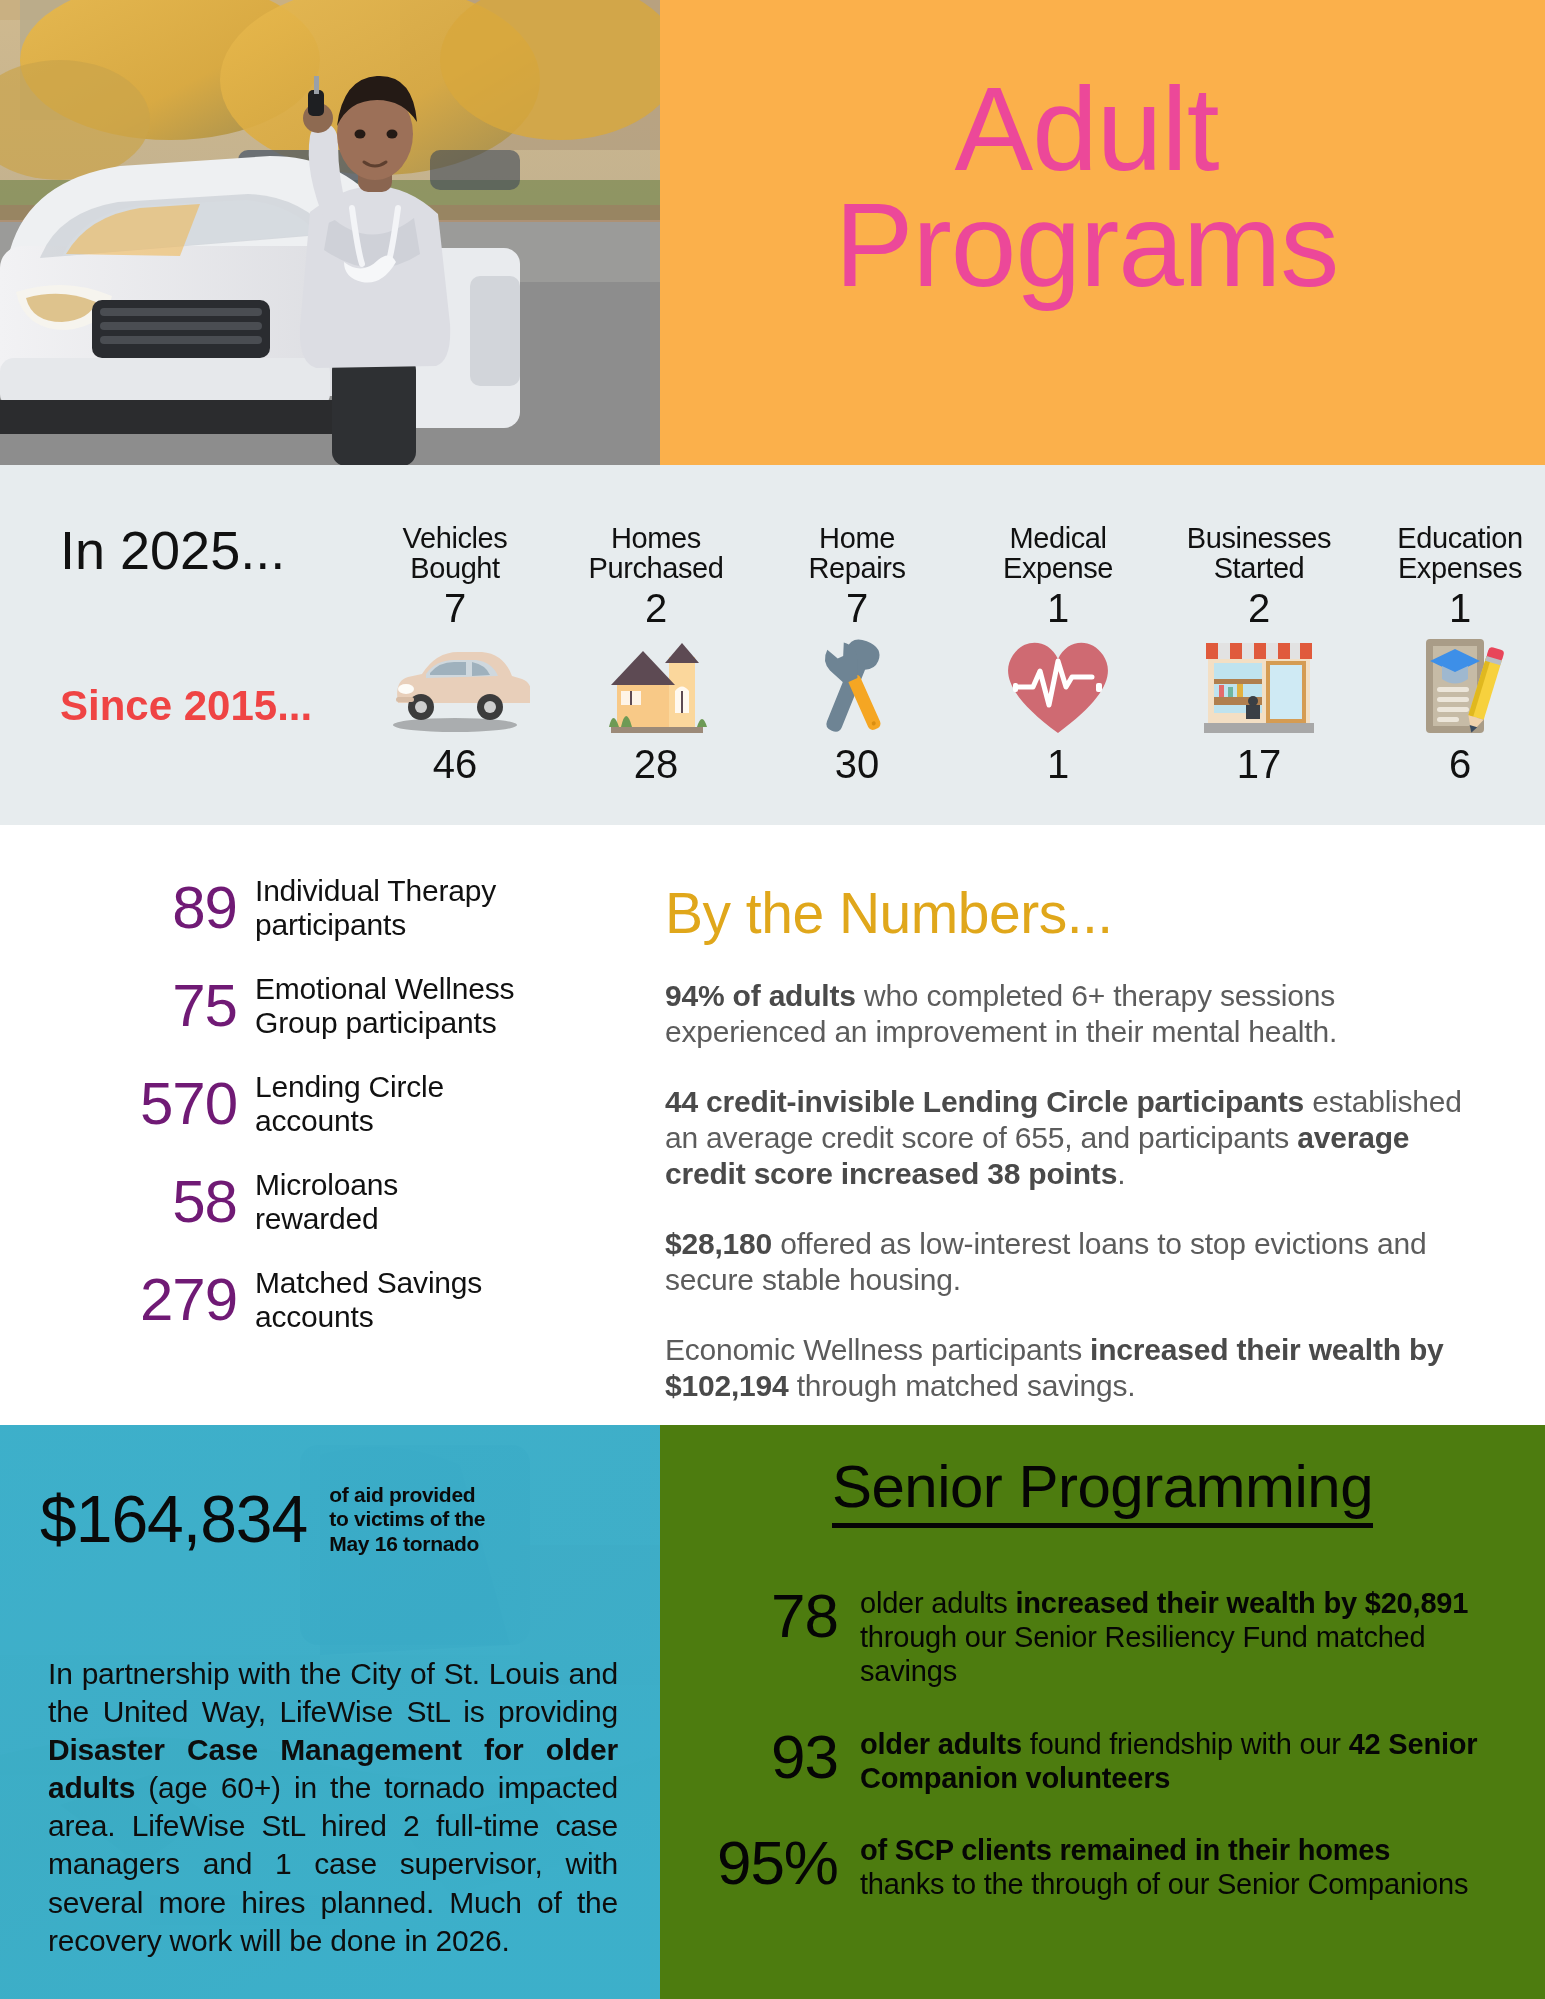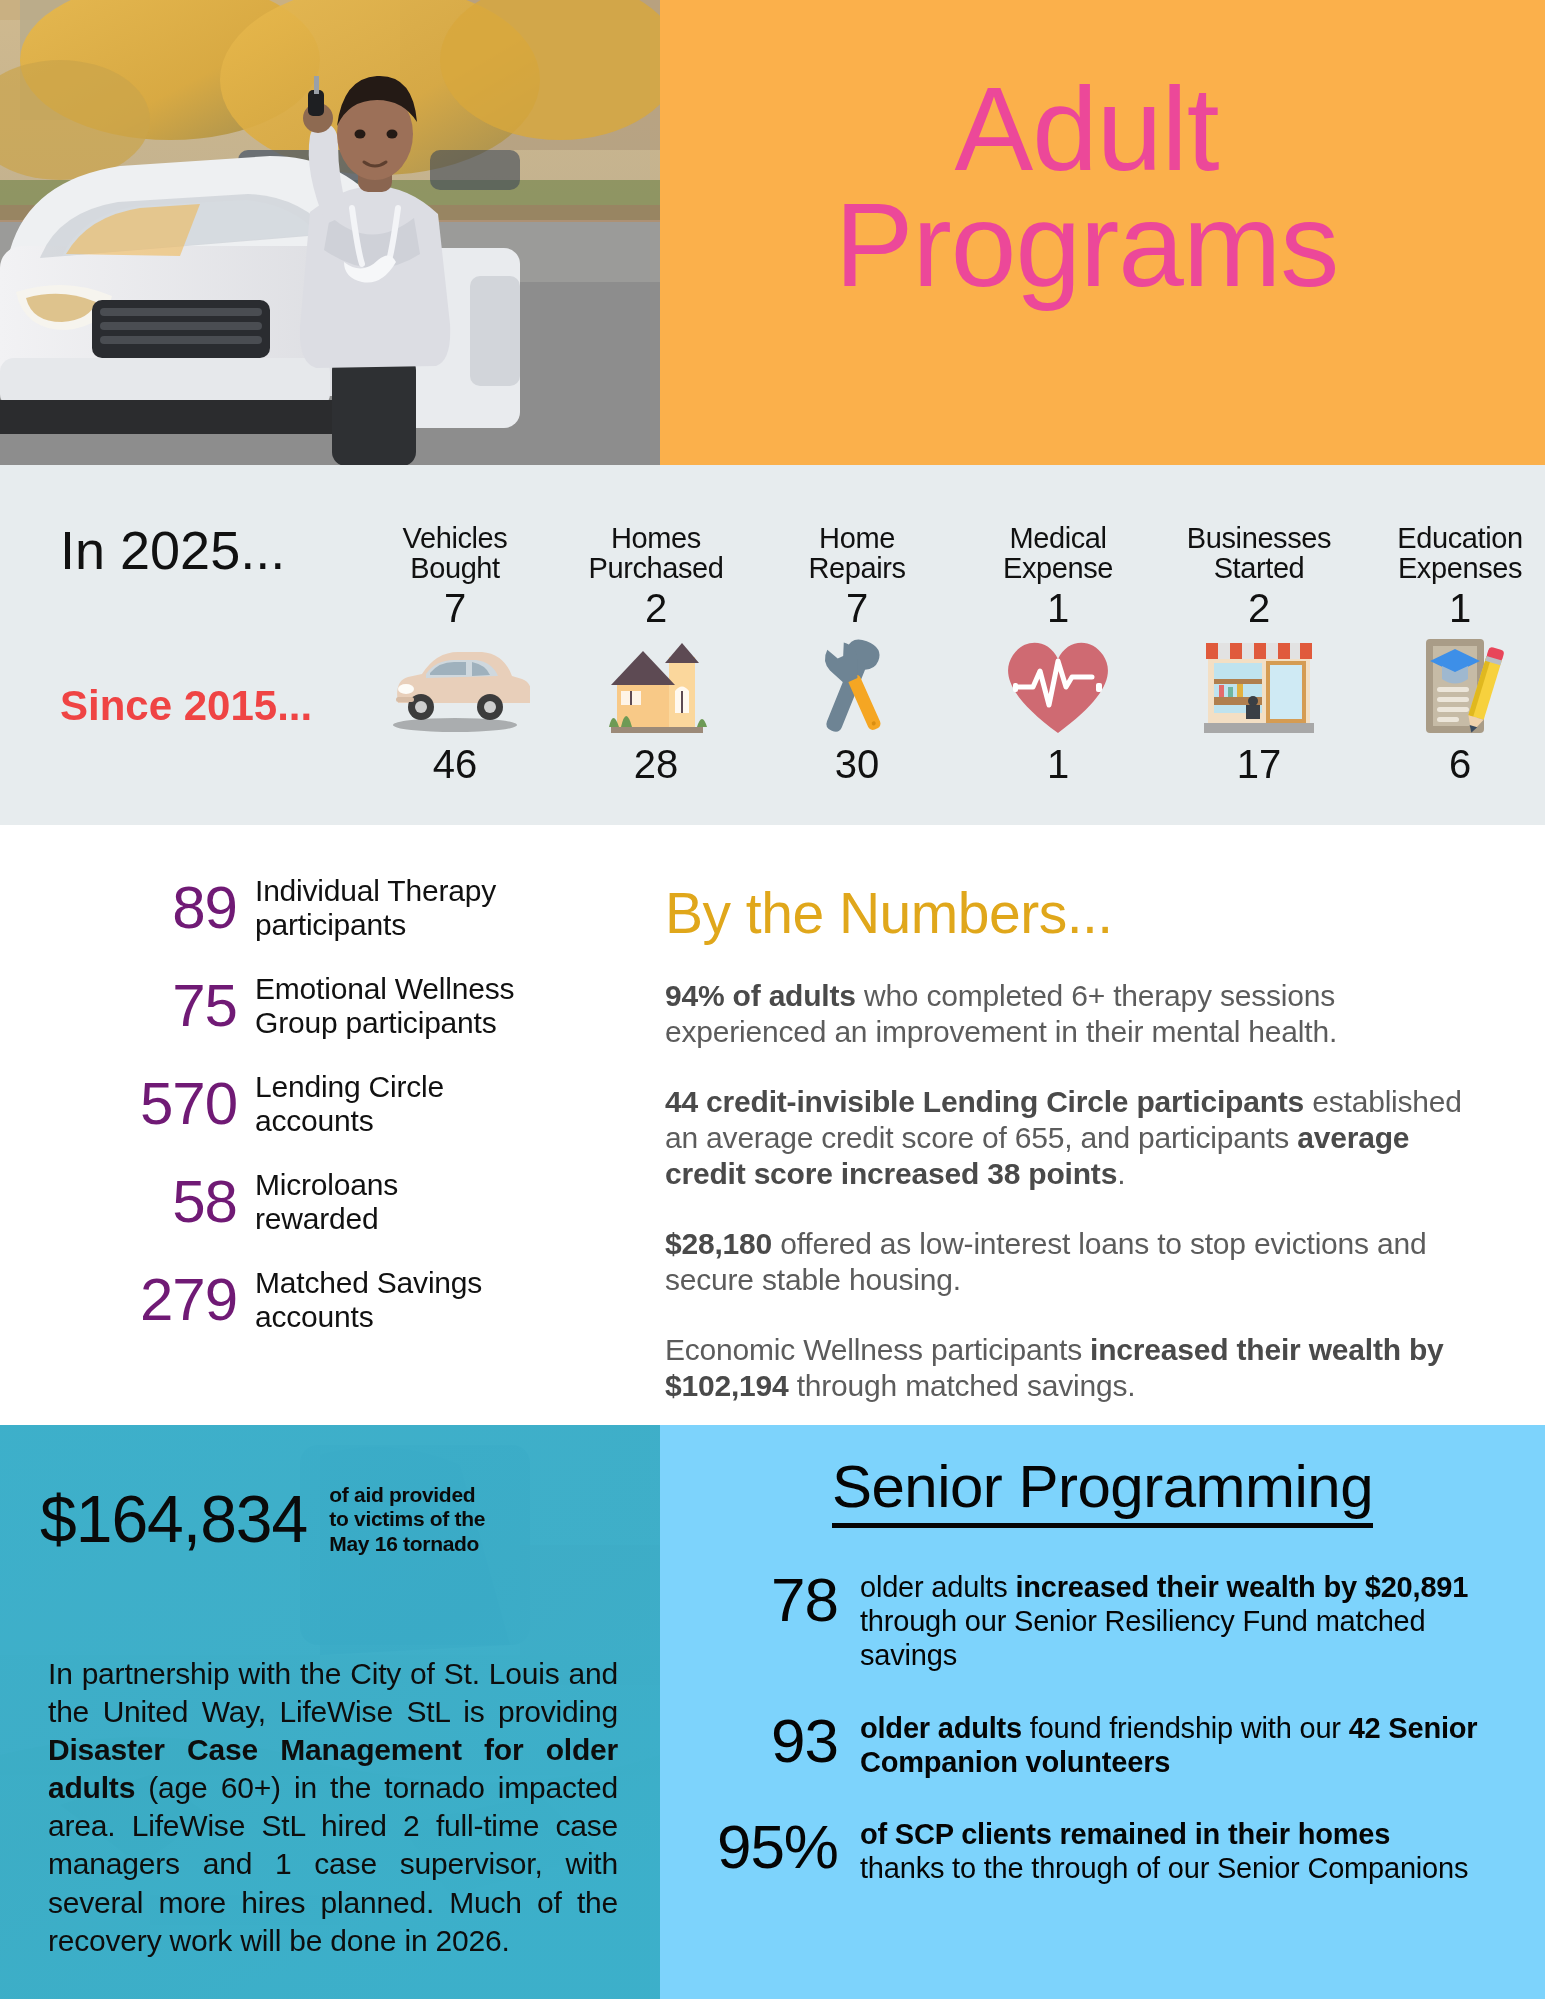--- a/index.html
+++ b/index.html
@@ -110,29 +110,29 @@
   }
   .tornado-body {
     position:absolute; left:48px; top:230px; width:570px;
     font-size:30px; line-height:1.27; color:#0d0d0d; text-align:justify;
     letter-spacing:-0.2px;
   }
   .tornado-body b { font-weight:700; }
 
   .senior {
     position:absolute; left:660px; top:0; width:885px; height:574px;
-    background:#7dd3fc;
+    background:#4d7c0f;
   }
   .senior-title {
     position:absolute; left:0; top:27px; width:885px; text-align:center;
     font-size:60px; font-weight:300; color:#050505; letter-spacing:-0.5px;
   }
   .senior-title span { border-bottom:5px solid #050505; padding-bottom:3px; }
   .senior-list { position:absolute; left:20px; top:145px; width:865px; }
-  .senior-row { display:flex; align-items:flex-start; margin-bottom:38px; }
+  .senior-row { display:flex; align-items:flex-start; margin-bottom:38px;margin-top:16px; }
   .senior-num {
     width:180px; text-align:right; padding-right:22px;
     font-size:62px; font-weight:400; color:#050505; line-height:0.96;
     letter-spacing:-1px;
   }
   .senior-text {
     font-size:29px; line-height:1.18; color:#050505; font-weight:400;
     letter-spacing:-0.2px; max-width:620px;
   }
   .senior-text b { font-weight:700; }

